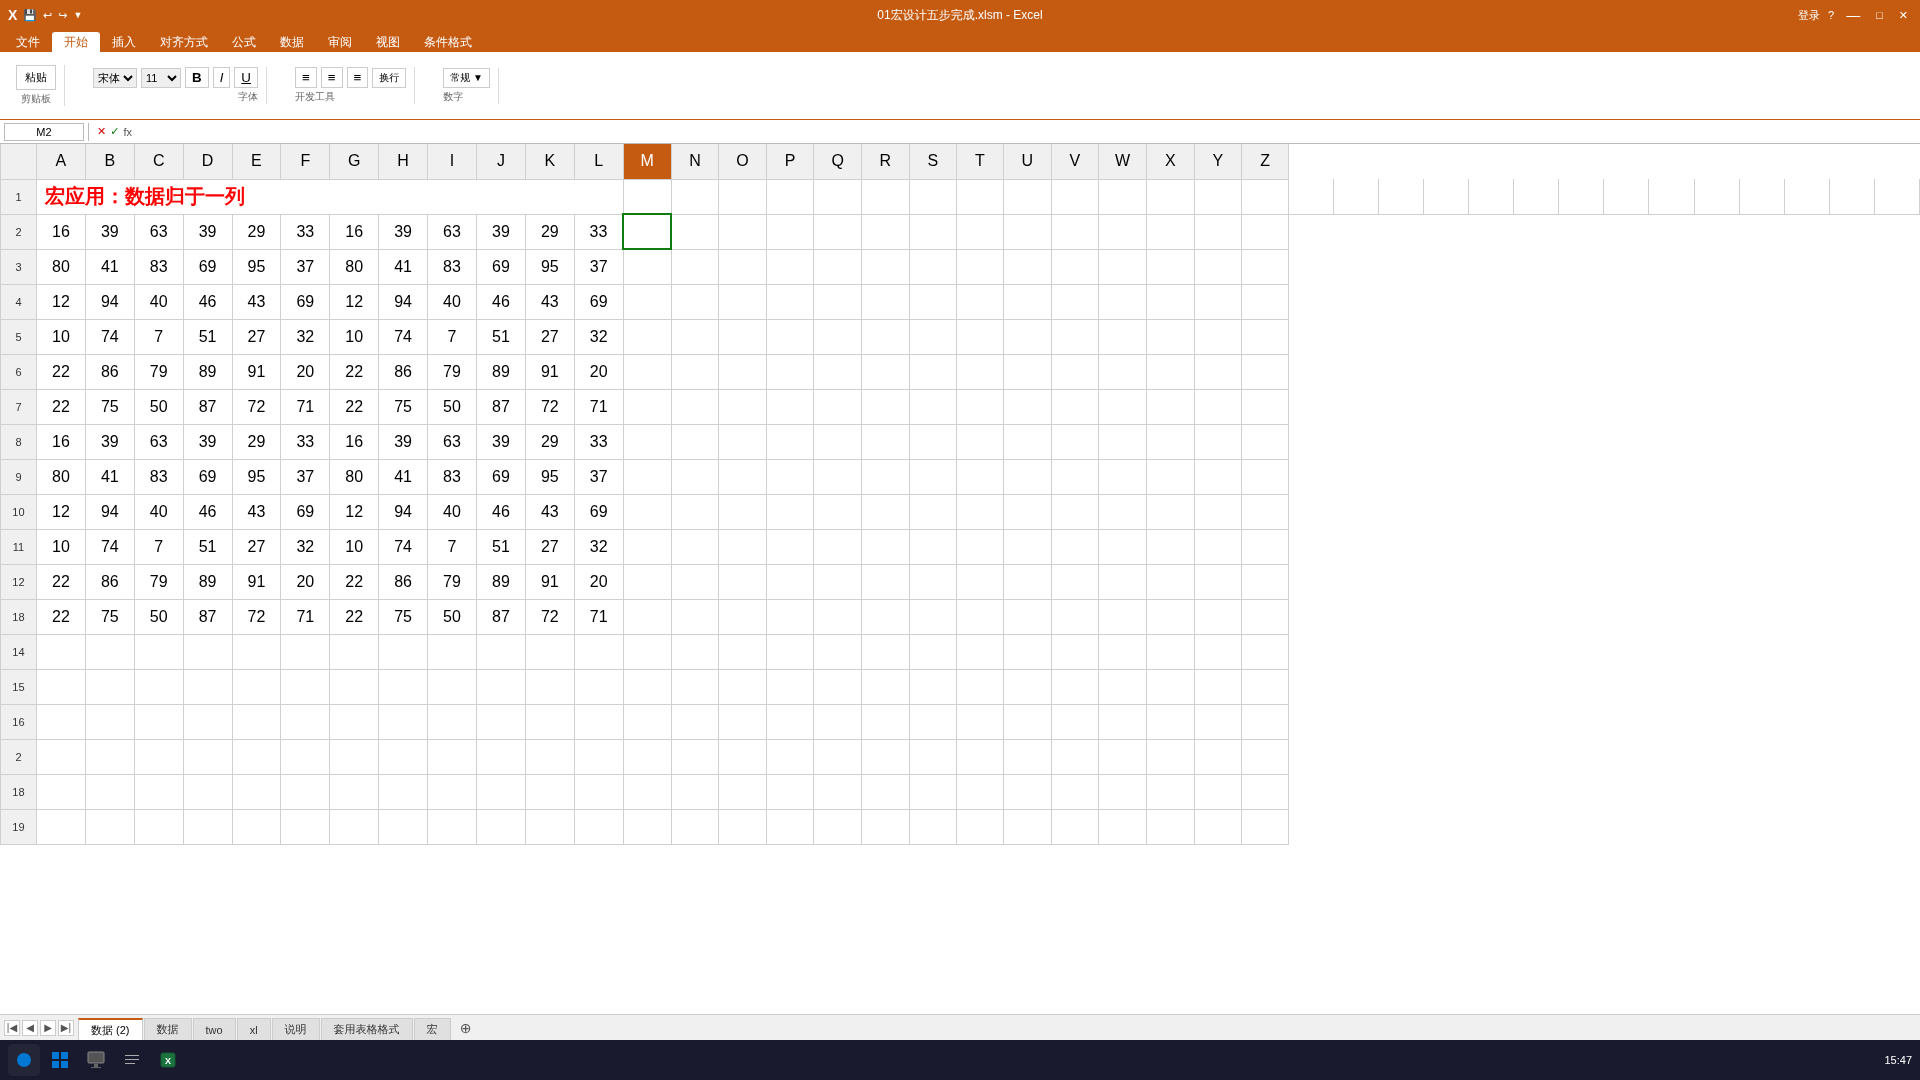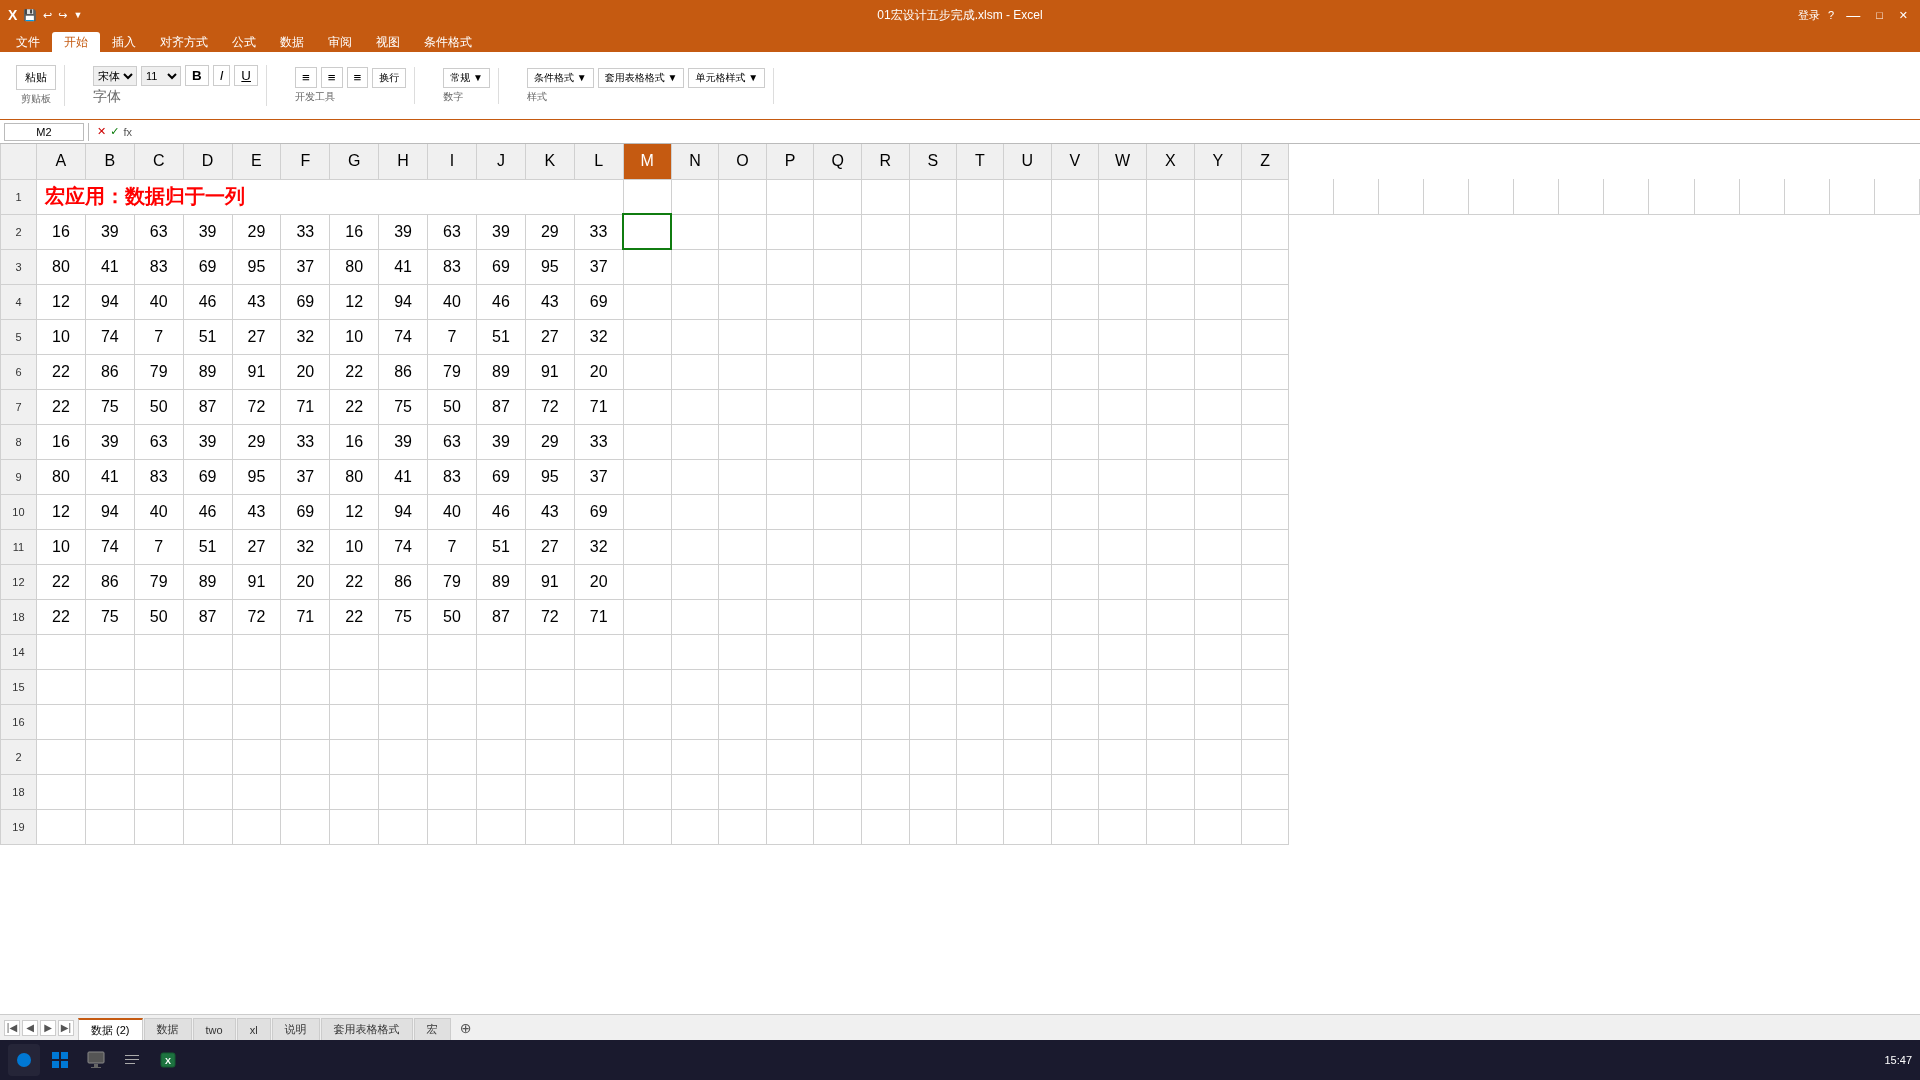--- a/index.html
+++ b/index.html
@@ -330,44 +330,36 @@
             <select style="font-size:11px; height:20px; border:1px solid #ccc;">
               <option>宋体</option>
             </select>
             <select style="font-size:11px; height:20px; width:40px; border:1px solid #ccc;">
               <option>11</option>
             </select>
             <button style="font-weight:bold; border:1px solid #ccc; background:#fff; padding:2px 6px; cursor:pointer;">B</button>
             <button style="font-style:italic; border:1px solid #ccc; background:#fff; padding:2px 6px; cursor:pointer;">I</button>
             <button style="text-decoration:underline; border:1px solid #ccc; background:#fff; padding:2px 6px; cursor:pointer;">U</button>
           </div>
-          <span style="font-size:14px; color:#666;">字体</span>
+          <span style="font-size:10px; color:#666;text-align:right;">字体</span>
         </div>
         <div style="display:flex; flex-direction:column; gap:2px; padding: 0 8px; border-right: 1px solid #ddd;">
           <div style="display:flex; gap:4px; align-items:center;">
             <button style="border:1px solid #ccc; background:#fff; padding:2px 6px; cursor:pointer;">≡</button>
             <button style="border:1px solid #ccc; background:#fff; padding:2px 6px; cursor:pointer;">≡</button>
             <button style="border:1px solid #ccc; background:#fff; padding:2px 6px; cursor:pointer;">≡</button>
             <button style="border:1px solid #ccc; background:#fff; padding:2px 6px; cursor:pointer; font-size:10px;">换行</button>
           </div>
           <span style="font-size:10px; color:#666;">开发工具</span>
         </div>
         <div style="display:flex; flex-direction:column; gap:2px; padding: 0 8px; border-right: 1px solid #ddd;">
           <div style="display:flex; gap:4px; align-items:center;">
             <button style="border:1px solid #ccc; background:#fff; padding:2px 6px; cursor:pointer; font-size:10px;">常规 ▼</button>
           </div>
           <span style="font-size:10px; color:#666;">数字</span>
-        </div>
-        <div style="display:flex; flex-direction:column; gap:2px; padding: 0 8px; border-right: 1px solid #ddd;">
-          <div style="display:flex; gap:4px; align-items:center;">
-            <button style="border:1px solid #ccc; background:#fff; padding:2px 6px; cursor:pointer; font-size:10px;">条件格式 ▼</button>
-            <button style="border:1px solid #ccc; background:#fff; padding:2px 6px; cursor:pointer; font-size:10px;">套用表格格式 ▼</button>
-            <button style="border:1px solid #ccc; background:#fff; padding:2px 6px; cursor:pointer; font-size:10px;">单元格样式 ▼</button>
-          </div>
-          <span style="font-size:10px; color:#666;">样式</span>
         </div>
       </div>
     </div>
 
     <div class="formula-bar">
       <input type="text" class="name-box" value="M2" style="">
       <div class="formula-bar-sep"></div>
       <div class="formula-icons">
         <span style="cursor:pointer; color:#c00;">✕</span>
         <span style="cursor:pointer; color:#070;">✓</span>

